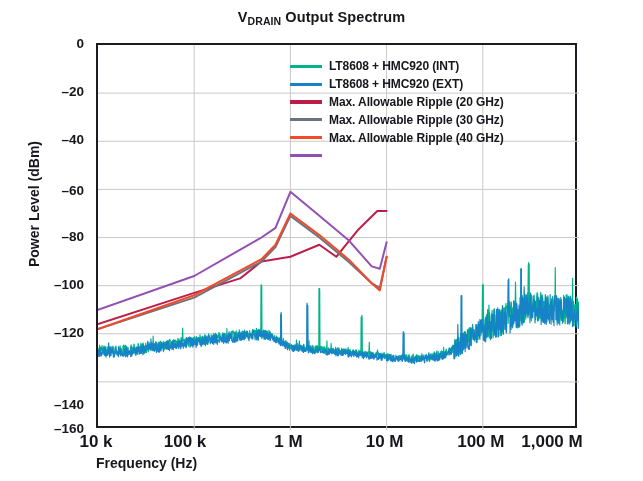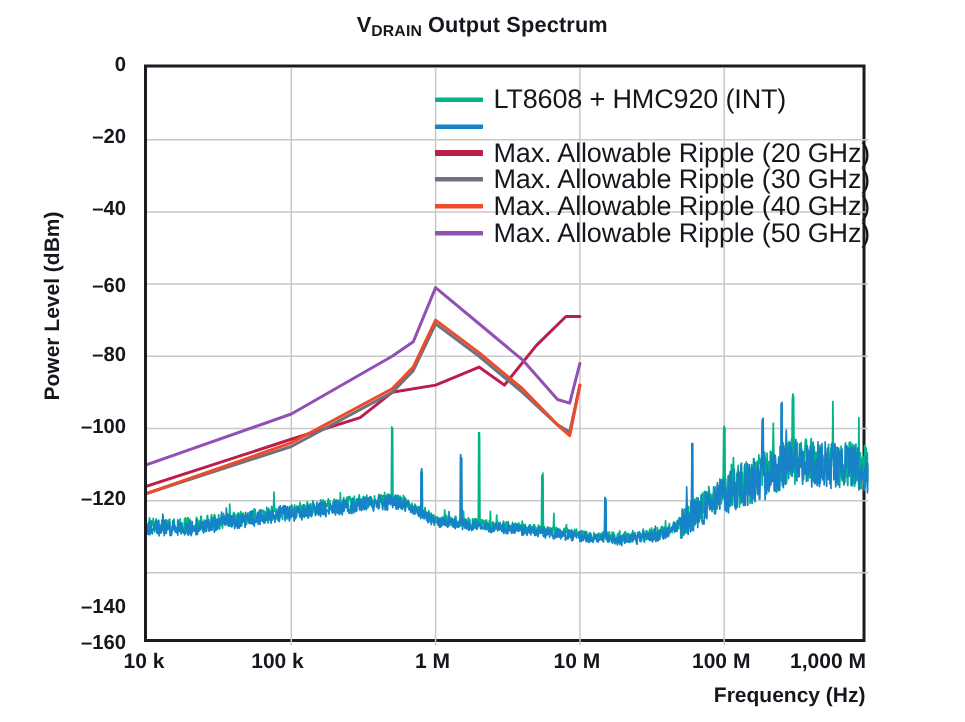--- a/index.html
+++ b/index.html
@@ -16,40 +16,40 @@
 
   #plot-frame{
     position:absolute;left:96px;top:43px;width:481px;height:385px;
     border:2.2px solid #1b1b22;box-sizing:border-box;background:#fff;
   }
   #plot-svg{position:absolute;left:0;top:0;width:481px;height:385px;}
   .ytick-wrap{position:absolute;left:0;top:0;width:92px;}
   .yt{position:absolute;right:8px;font-size:13.5px;font-weight:bold;
       color:#16161d;transform:translateY(-50%);white-space:nowrap;}
 
-  .xt{position:absolute;top:432px;font-size:14px;font-weight:bold;
+  .xt{position:absolute;top:432px;font-size:17px;font-weight:bold;
       color:#16161d;transform:translateX(-50%);white-space:nowrap;}
 
   #xaxis-label{
-    position:absolute;left:96px;top:455px;width:481px;text-align:right;
+    position:absolute;left:96px;top:455px;width:481px;text-align:left;
     font-size:14px;font-weight:bold;color:#16161d;
   }
   #yaxis-label{
     position:absolute;left:-66px;top:196px;width:200px;text-align:center;
     font-size:14px;font-weight:bold;color:#16161d;
     transform:rotate(-90deg);transform-origin:center center;
   }
 
   #legend{
     position:absolute;left:290px;top:58px;
     display:flex;flex-direction:column;gap:1px;
   }
   .legend-row{display:flex;align-items:center;height:16.8px;}
   .legend-swatch{width:32px;height:3.4px;margin-right:7px;flex:none;border-radius:.5px;}
-  .legend-label{font-size:18px;font-weight:normal;color:#16161d;white-space:nowrap;letter-spacing:-.1px;text-align:center;}
+  .legend-label{font-size:12px;font-weight:bold;color:#16161d;white-space:nowrap;letter-spacing:-.1px;text-align:center;}
 </style>
 </head>
 <body>
 
 <div id="chart-root">
 
   <div id="chart-title">
     <span>V</span><sub>DRAIN</sub><span id="title-main">Output Spectrum</span>
   </div>
 
@@ -115,31 +115,31 @@
   <div id="xaxis-label">Frequency (Hz)</div>
   <div id="yaxis-label">Power Level (dBm)</div>
 
   <div id="legend">
       <div class="legend-row">
         <span class="legend-swatch" style="background: rgb(0, 180, 135);"></span>
         <span class="legend-label">LT8608 + HMC920 (INT)</span>
       </div>
       <div class="legend-row">
         <span class="legend-swatch" style="background: rgb(22, 131, 200);"></span>
+        <span class="legend-label">LT8608 + HMC920 (EXT)</span>
       </div>
       <div class="legend-row">
         <span class="legend-swatch" style="background: rgb(188, 30, 74);"></span>
         <span class="legend-label">Max. Allowable Ripple (20 GHz)</span>
       </div>
       <div class="legend-row">
         <span class="legend-swatch" style="background: rgb(108, 114, 128);"></span>
         <span class="legend-label">Max. Allowable Ripple (30 GHz)</span>
       </div>
       <div class="legend-row">
         <span class="legend-swatch" style="background: rgb(239, 74, 42);"></span>
         <span class="legend-label">Max. Allowable Ripple (40 GHz)</span>
       </div>
       <div class="legend-row">
         <span class="legend-swatch" style="background: rgb(146, 80, 180);"></span>
-        <span class="legend-label">Max. Allowable Ripple (50 GHz)</span>
       </div>
     </div>
 </div>
 
 </body></html>

